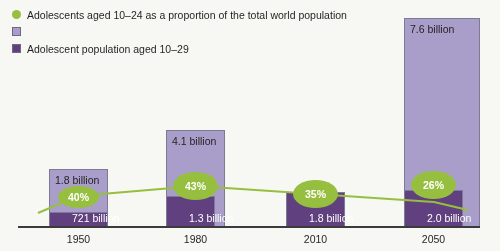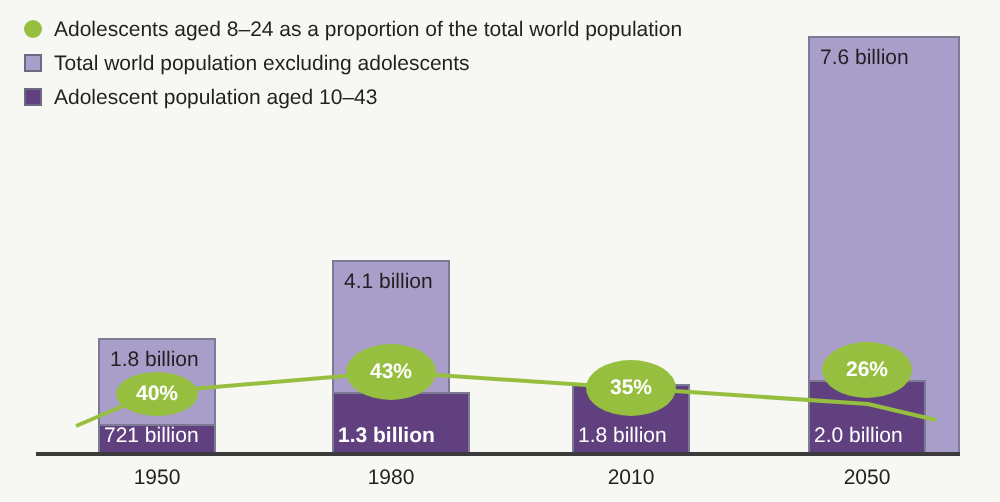--- a/index.html
+++ b/index.html
@@ -84,21 +84,21 @@
   .bar-top-label {
     position: absolute;
     left: 5px;
     top: 4px;
     font-size: 10.5px;
     color: #231f20;
     white-space: nowrap;
   }
   .bar-bottom-label {
     position: absolute;
-    left: 2px;
+    left: 22px;
     bottom: 2px;
     font-size: 10.5px;
     color: #ffffff;
     white-space: nowrap;
   }
 
   .pct-bubble {
     position: absolute;
     background: #97bf3f;
     border-radius: 50%;
@@ -132,48 +132,47 @@
 </style>
 </head>
 <body>
 
 <div id="chart-root">
 
   <div class="legend">
 
     <div class="legend-row">
       <span class="legend-swatch dot" style="background:#97bf3f;"></span>
-      <span class="legend-label">Adolescents aged 8–24 as a proportion of the total world population</span>
+      <span class="legend-label">Adolescents aged 10–24 as a proportion of the total world population</span>
     </div>
 
     <div class="legend-row">
       <span class="legend-swatch sq" style="background:#a99ec9;"></span>
-      <span class="legend-label">Total world population excluding adolescents</span>
     </div>
 
     <div class="legend-row">
       <span class="legend-swatch sq" style="background:#61407f;"></span>
-      <span class="legend-label">Adolescent population aged 10–43</span>
+      <span class="legend-label">Adolescent population aged 10–29</span>
     </div>
 
   </div>
 
   <div class="plot">
 
     <div class="bar bar-top" style="left:49px; top:169px; width:59px; height:58px;">
       <span class="bar-top-label">1.8 billion</span>
     </div>
     <div class="bar bar-bottom" style="left:49px; top:212px; width:59px; height:15px;">
       <span class="bar-bottom-label">721 billion</span>
     </div>
 
     <div class="bar bar-top" style="left:166px; top:130px; width:59px; height:97px;">
       <span class="bar-top-label">4.1 billion</span>
     </div>
-    <div class="bar bar-bottom" style="left:166px; top:196px; width:69px; height:31px;font-weight:bold;">
+    <div class="bar bar-bottom" style="left:166px; top:196px; width:49px; height:31px;">
       <span class="bar-bottom-label">1.3 billion</span>
     </div>
 
     <div class="bar bar-bottom" style="left:286px; top:192px; width:59px; height:35px;">
       <span class="bar-bottom-label">1.8 billion</span>
     </div>
 
     <div class="bar bar-top" style="left:404px; top:18px; width:76px; height:209px;">
       <span class="bar-top-label">7.6 billion</span>
     </div>

